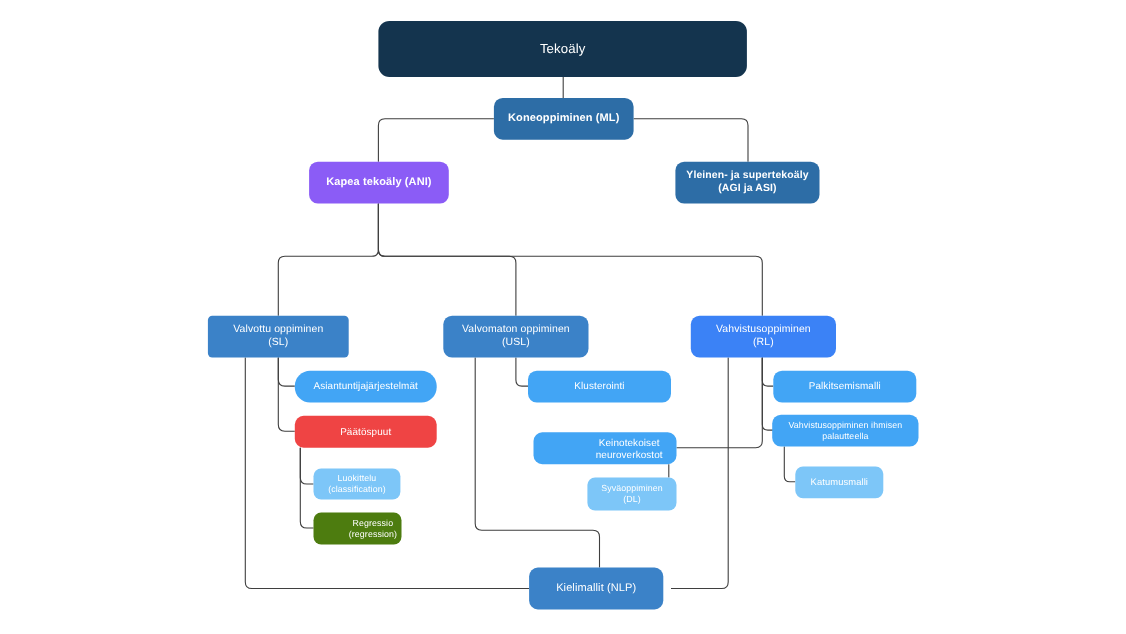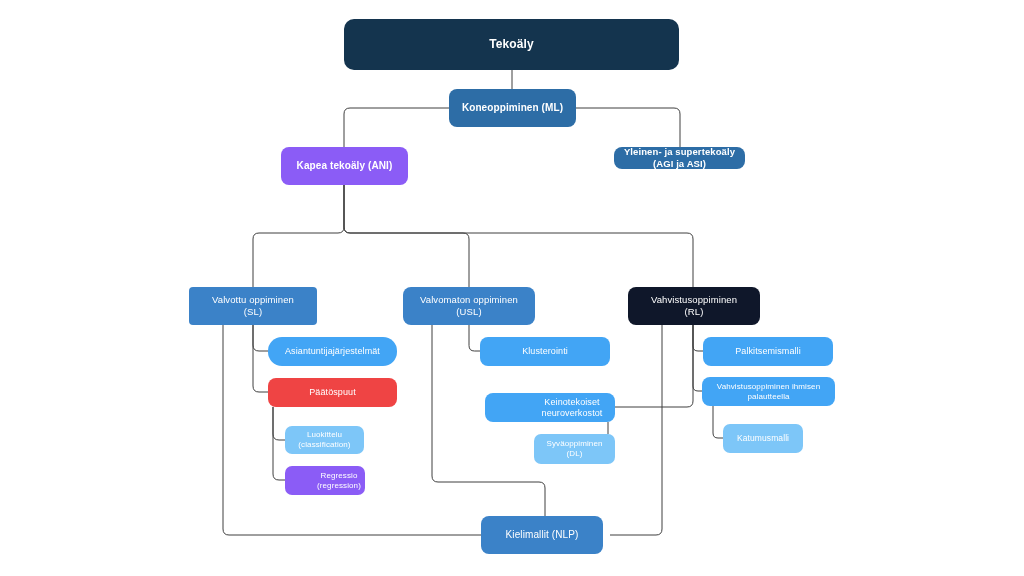--- a/index.html
+++ b/index.html
@@ -36,56 +36,56 @@
       <path d="M 693 325 L 693 346 Q 693 351 698 351 L 703 351" stroke="#3f3f3f"></path>
       <path d="M 693 325 L 693 386 Q 693 391 698 391 L 703 391" stroke="#3f3f3f"></path>
       <path d="M 693 325 L 693 401 Q 693 407 687 407 L 615 407" stroke="#3f3f3f"></path>
       <path d="M 608 422 L 608 434" stroke="#3f3f3f"></path>
       <path d="M 713 406 L 713 433 Q 713 438 718 438 L 723 438" stroke="#3f3f3f"></path>
       <path d="M 223 325 L 223 529 Q 223 535 229 535 L 481 535" stroke="#3f3f3f"></path>
       <path d="M 432 325 L 432 476 Q 432 482 438 482 L 539 482 Q 545 482 545 488 L 545 516" stroke="#3f3f3f"></path>
       <path d="M 662 325 L 662 529 Q 662 535 656 535 L 610 535" stroke="#3f3f3f"></path>
     </svg>
   <div id="nodes">
-      <div class="node" style="left: 344px; top: 19px; width: 335px; height: 51px; background: rgb(20, 52, 78); border-radius: 10px; font-size: 12px; font-weight: bold; color: rgb(255, 255, 255);">
+      <div class="node" style="left: 344px; top: 19px; width: 335px; height: 51px; background: rgb(20, 52, 78); border-radius: 10px; font-size: 12px; font-weight: normal; color: rgb(255, 255, 255);">
         <span>Tekoäly</span>
       </div>
       <div class="node" style="left: 449px; top: 89px; width: 127px; height: 38px; background: rgb(45, 109, 166); border-radius: 8px; font-size: 10px; font-weight: bold; color: rgb(255, 255, 255);">
         <span>Koneoppiminen (ML)</span>
       </div>
       <div class="node" style="left: 281px; top: 147px; width: 127px; height: 38px; background: #8b5cf6; border-radius: 8px; font-size: 10px; font-weight: bold; color: rgb(255, 255, 255);">
         <span>Kapea tekoäly (ANI)</span>
       </div>
-      <div class="node" style="left: 614px; top: 147px; width: 131px; height: 22px; background: rgb(45, 109, 166); border-radius: 8px; font-size: 9.5px; font-weight: bold; color: rgb(255, 255, 255);">
+      <div class="node" style="left: 614px; top: 147px; width: 131px; height: 38px; background: rgb(45, 109, 166); border-radius: 8px; font-size: 9.5px; font-weight: bold; color: rgb(255, 255, 255);">
         <span>Yleinen- ja supertekoäly</span>
         <span>(AGI ja ASI)</span>
       </div>
       <div class="node" style="left: 189px; top: 287px; width: 128px; height: 38px; background: rgb(59, 130, 200); border-radius: 4px; font-size: 9.5px; font-weight: normal; color: rgb(255, 255, 255);">
         <span>Valvottu oppiminen</span>
         <span>(SL)</span>
       </div>
       <div class="node" style="left: 403px; top: 287px; width: 132px; height: 38px; background: rgb(59, 130, 200); border-radius: 8px; font-size: 9.5px; font-weight: normal; color: rgb(255, 255, 255);">
         <span>Valvomaton oppiminen</span>
         <span>(USL)</span>
       </div>
-      <div class="node" style="left: 628px; top: 287px; width: 132px; height: 38px; background: #0f172a; border-radius: 8px; font-size: 9.5px; font-weight: normal; color: rgb(255, 255, 255);">
+      <div class="node" style="left: 628px; top: 287px; width: 132px; height: 38px; background: #3b82f6; border-radius: 8px; font-size: 9.5px; font-weight: normal; color: rgb(255, 255, 255);">
         <span>Vahvistusoppiminen</span>
         <span>(RL)</span>
       </div>
       <div class="node" style="left: 268px; top: 337px; width: 129px; height: 29px; background: rgb(66, 165, 245); border-radius: 14px; font-size: 9px; font-weight: normal; color: rgb(255, 255, 255);">
         <span>Asiantuntijajärjestelmät</span>
       </div>
       <div class="node" style="left: 268px; top: 378px; width: 129px; height: 29px; background: #ef4444; border-radius: 8px; font-size: 9px; font-weight: normal; color: rgb(255, 255, 255);">
         <span>Päätöspuut</span>
       </div>
       <div class="node" style="left: 285px; top: 426px; width: 79px; height: 28px; background: rgb(125, 198, 248); border-radius: 7px; font-size: 8px; font-weight: normal; color: rgb(255, 255, 255);">
         <span>Luokittelu</span>
         <span>(classification)</span>
       </div>
-      <div class="node" style="left: 285px; top: 466px; width: 80px; height: 29px; background: #8b5cf6; border-radius: 7px; font-size: 8px; font-weight: normal; color: rgb(255, 255, 255); padding-left: 28px;">
+      <div class="node" style="left: 285px; top: 466px; width: 80px; height: 29px; background: #4d7c0f; border-radius: 7px; font-size: 8px; font-weight: normal; color: rgb(255, 255, 255); padding-left: 28px;">
         <span>Regressio</span>
         <span>(regression)</span>
       </div>
       <div class="node" style="left: 480px; top: 337px; width: 130px; height: 29px; background: rgb(66, 165, 245); border-radius: 8px; font-size: 9px; font-weight: normal; color: rgb(255, 255, 255);">
         <span>Klusterointi</span>
       </div>
       <div class="node" style="left: 485px; top: 393px; width: 130px; height: 29px; background: rgb(66, 165, 245); border-radius: 8px; font-size: 9px; font-weight: normal; color: rgb(255, 255, 255); padding-left: 44px;">
         <span>Keinotekoiset</span>
         <span>neuroverkostot</span>
       </div>

